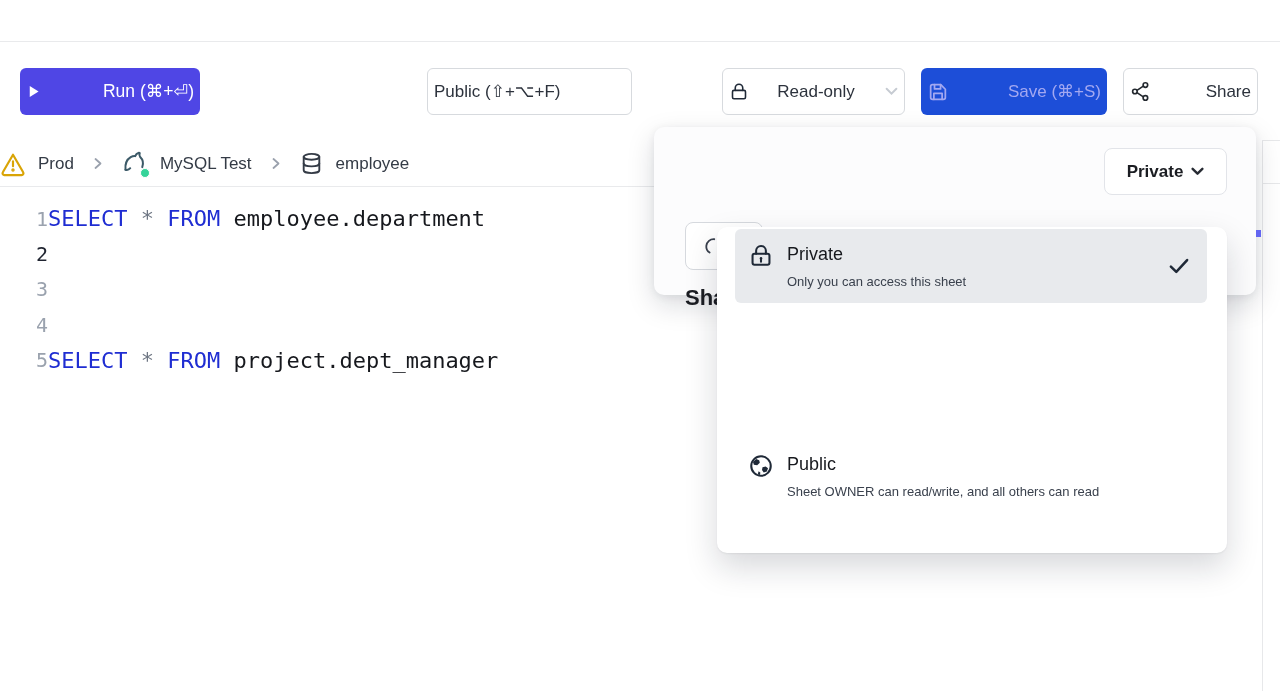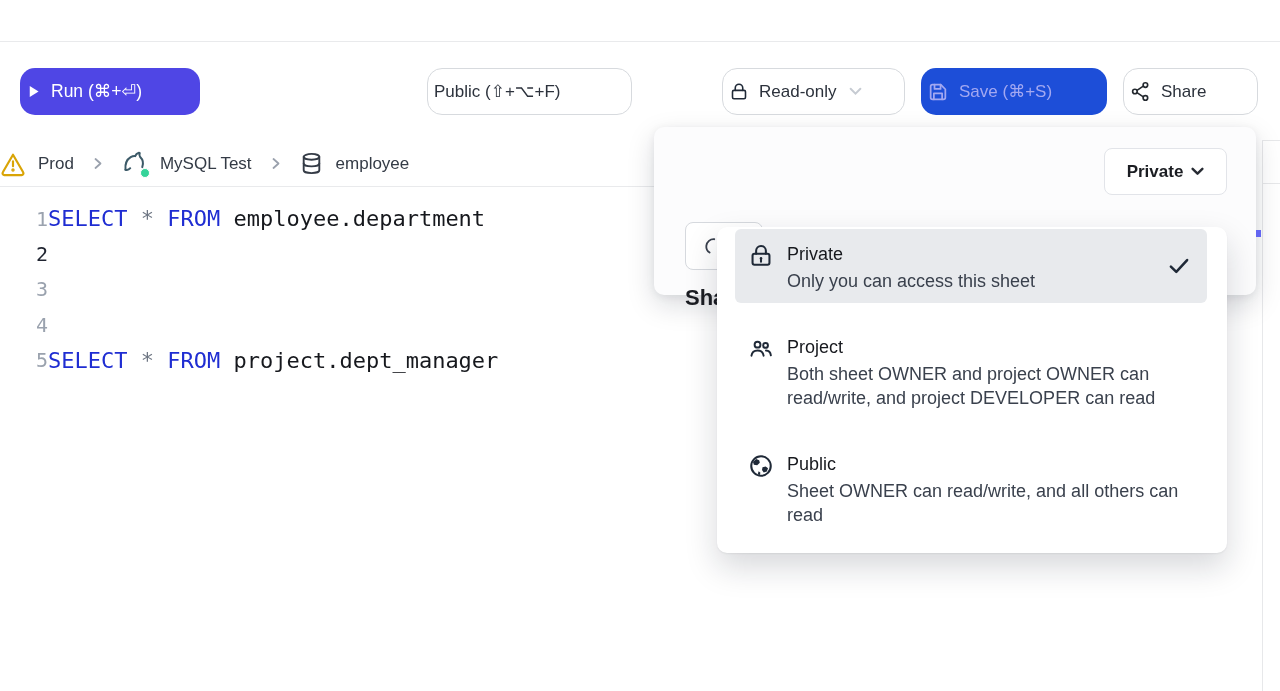--- a/index.html
+++ b/index.html
@@ -3,21 +3,21 @@
 <meta charset="utf-8">
 <style>
   html,body{margin:0;padding:0;background:#fff;}
   .stage{position:relative;width:1280px;height:691px;background:#fff;overflow:hidden;
          font-family:"Liberation Sans",sans-serif;color:#24292f;}
   
   .topbar{position:absolute;left:0;top:0;width:1280px;height:41px;background:#fff;
           border-bottom:1px solid #e9eaec;}
   
   .btn{position:absolute;top:68px;height:47px;box-sizing:border-box;display:flex;align-items:center;
-       justify-content:flex-start;gap:10px;border-radius:15px;font-size:17px;font-weight:500;
+       justify-content:space-between;gap:10px;border-radius:6px;font-size:17px;font-weight:500;
        background:#fff;border:1px solid #d7dade;color:#2c323c;cursor:pointer;}
   .btn svg{flex:0 0 auto;}
   .btn-run{left:20px;width:180px;background:var(--accent,#4f46e5);border:none;color:#fff;font-size:17.5px;}
   .btn-explain{left:211px;width:202px;}
   .btn-format{left:427px;width:205px;}
   .btn-readonly{left:722px;width:183px;}
   .btn-save{left:921px;width:186px;background:#1d4ed8;border:none;color:var(--save_disabled,#a3a8f1);}
   .btn-share{left:1123px;width:135px;}
   .chev-muted{color:#c6cbd2;margin-left:2px;}
   
@@ -52,21 +52,21 @@
               justify-content:center;gap:8px;font-size:17px;font-weight:600;color:#1b1d22;cursor:pointer;}
   .link-input{position:absolute;left:31px;top:95px;width:78px;height:48px;box-sizing:border-box;
               background:#fff;border:1px solid #d6d9de;border-radius:8px;display:flex;align-items:center;
               padding-left:15px;color:#3a414d;}
   
   .menu{position:absolute;left:717px;top:227px;width:510px;height:326px;background:#fff;border-radius:10px;
         box-shadow:0 14px 32px rgba(15,23,42,.17),0 1px 2px rgba(0,0,0,.06);z-index:10;}
   .option{position:absolute;left:18px;width:472px;border-radius:6px;box-sizing:border-box;cursor:pointer;}
   .option .opt-icon{position:absolute;left:13px;top:14px;color:#1f2937;}
   .option .opt-title{position:absolute;left:52px;top:13px;font-size:18px;color:#17191e;line-height:24px;}
-  .option .opt-desc{position:absolute;left:52px;top:41px;width:392px;font-size:18px;line-height:23.5px;color:#3a414d;}
+  .option .opt-desc{position:absolute;left:52px;top:41px;width:392px;font-size:13px;line-height:23.5px;color:#3a414d;}
   .opt-private{top:2px;height:74px;background:#e8eaed;}
   .opt-project{top:95px;height:98px;}
   .opt-public{top:212px;height:98px;}
   .opt-check{position:absolute;right:15px;top:24px;color:#1f2937;}
 </style>
 </head>
 <body>
 
 <div class="stage">
 
@@ -201,30 +201,20 @@
         <circle cx="12" cy="14.2" r="1.2" fill="currentColor" stroke="none"></circle>
           <path d="M12 15.4 v1.8"></path>
       </svg>
       <span class="opt-title">Private</span>
       <span class="opt-desc">Only you can access this sheet</span>
       <svg class="opt-check" width="26" height="26" viewBox="0 0 24 24" fill="none" stroke="currentColor" stroke-width="2.3" stroke-linecap="round" stroke-linejoin="round">
           <path d="M4.5 12.5 L9.5 17.5 L19.5 6.5"></path>
         </svg>
     </div>
 
-    <div class="option opt-project">
-      <svg class="opt-icon" width="26" height="26" viewBox="0 0 24 24" fill="none" stroke="currentColor" stroke-width="1.8" stroke-linecap="round" stroke-linejoin="round">
-        <circle cx="8.8" cy="8" r="2.7"></circle>
-          <circle cx="16.2" cy="8.7" r="2.2"></circle>
-        <path d="M3.2 18.2 c.4-2.9 2.7-4.9 5.6-4.9 2.9 0 5.2 2 5.6 4.9"></path>
-        <path d="M16.6 13.4 c2.4.2 4.2 1.9 4.5 4.4"></path>
-      </svg>
-      <span class="opt-title">Project</span>
-      <span class="opt-desc">Both sheet OWNER and project OWNER can read/write, and project DEVELOPER can read</span>
-    </div>
 
     <div class="option opt-public">
       <svg class="opt-icon" width="26" height="26" viewBox="0 0 24 24" fill="none" stroke="currentColor" stroke-width="1.9">
         <circle cx="12" cy="12" r="9"></circle>
         <path d="M4.6 8.4 l3-2.8 2.7 1 .6 2.5 -2.4 2.3 -3.1-.6 Z" fill="currentColor" stroke="none"></path>
         <path d="M13.4 13.2 l2.9-.8 2.2 1.7 -1.1 2.9 -2.9.9 -1.6-2.2 Z" fill="currentColor" stroke="none"></path>
         <path d="M9.8 16.8 l1.7 1.4 -.6 2.2 -1.9-.8 Z" fill="currentColor" stroke="none"></path>
       </svg>
       <span class="opt-title">Public</span>
       <span class="opt-desc">Sheet OWNER can read/write, and all others can read</span>

